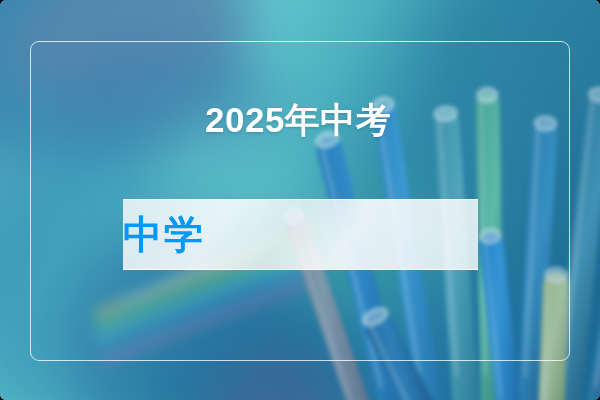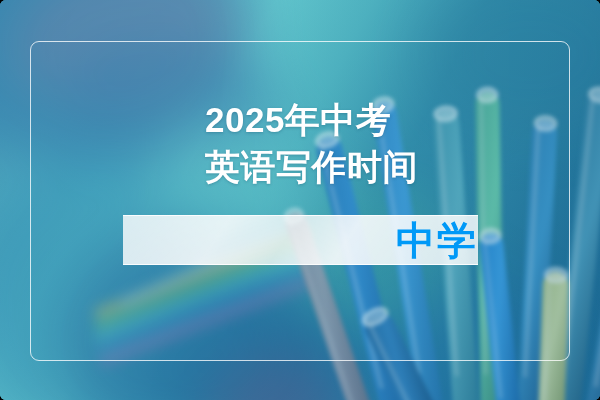--- a/index.html
+++ b/index.html
@@ -164,36 +164,36 @@
     line-height: 47px;
     letter-spacing: .5px;
     text-shadow: 0 1px 3px rgba(20,70,100,.30);
     white-space: nowrap;
   }
 
   
   .band {
     position: absolute;
     left: 123px;
-    top: 215px;
+    top: 199px;
     width: 355px;
-    height: 50px;
+    height: 71px;
     background:
       linear-gradient(123deg,
         rgba(255,255,255,.80) 0%,
         rgba(255,255,255,.86) 28%,
         rgba(255,255,255,.74) 46%,
         rgba(255,255,255,.88) 62%,
         rgba(255,255,255,.80) 100%);
     border-top: 1px solid rgba(255,255,255,.85);
     border-bottom: 1px solid rgba(255,255,255,.85);
     box-sizing: border-box;
     display: flex;
     align-items: center;
-    justify-content: flex-end;
+    justify-content: flex-start;
   }
   .band-label {
     color: #0099F7;
     font-size: 39px;
     font-weight: bold;
     letter-spacing: 2px;
     line-height: 1;
   }
 </style>
 </head>
@@ -239,20 +239,19 @@
     <span class="tube t8"></span>
     <span class="tube t9"></span>
   </div>
 
   <div class="bg-layer bg-wash"></div>
 
   <div class="frame"></div>
 
   <div class="title-block">
     <span class="title-line">2025年中考</span>
-    <span class="title-line">英语写作时间</span>
   </div>
 
   <div class="band">
     <span class="band-label">中学</span>
   </div>
 
 </div>
 
 </body></html>

